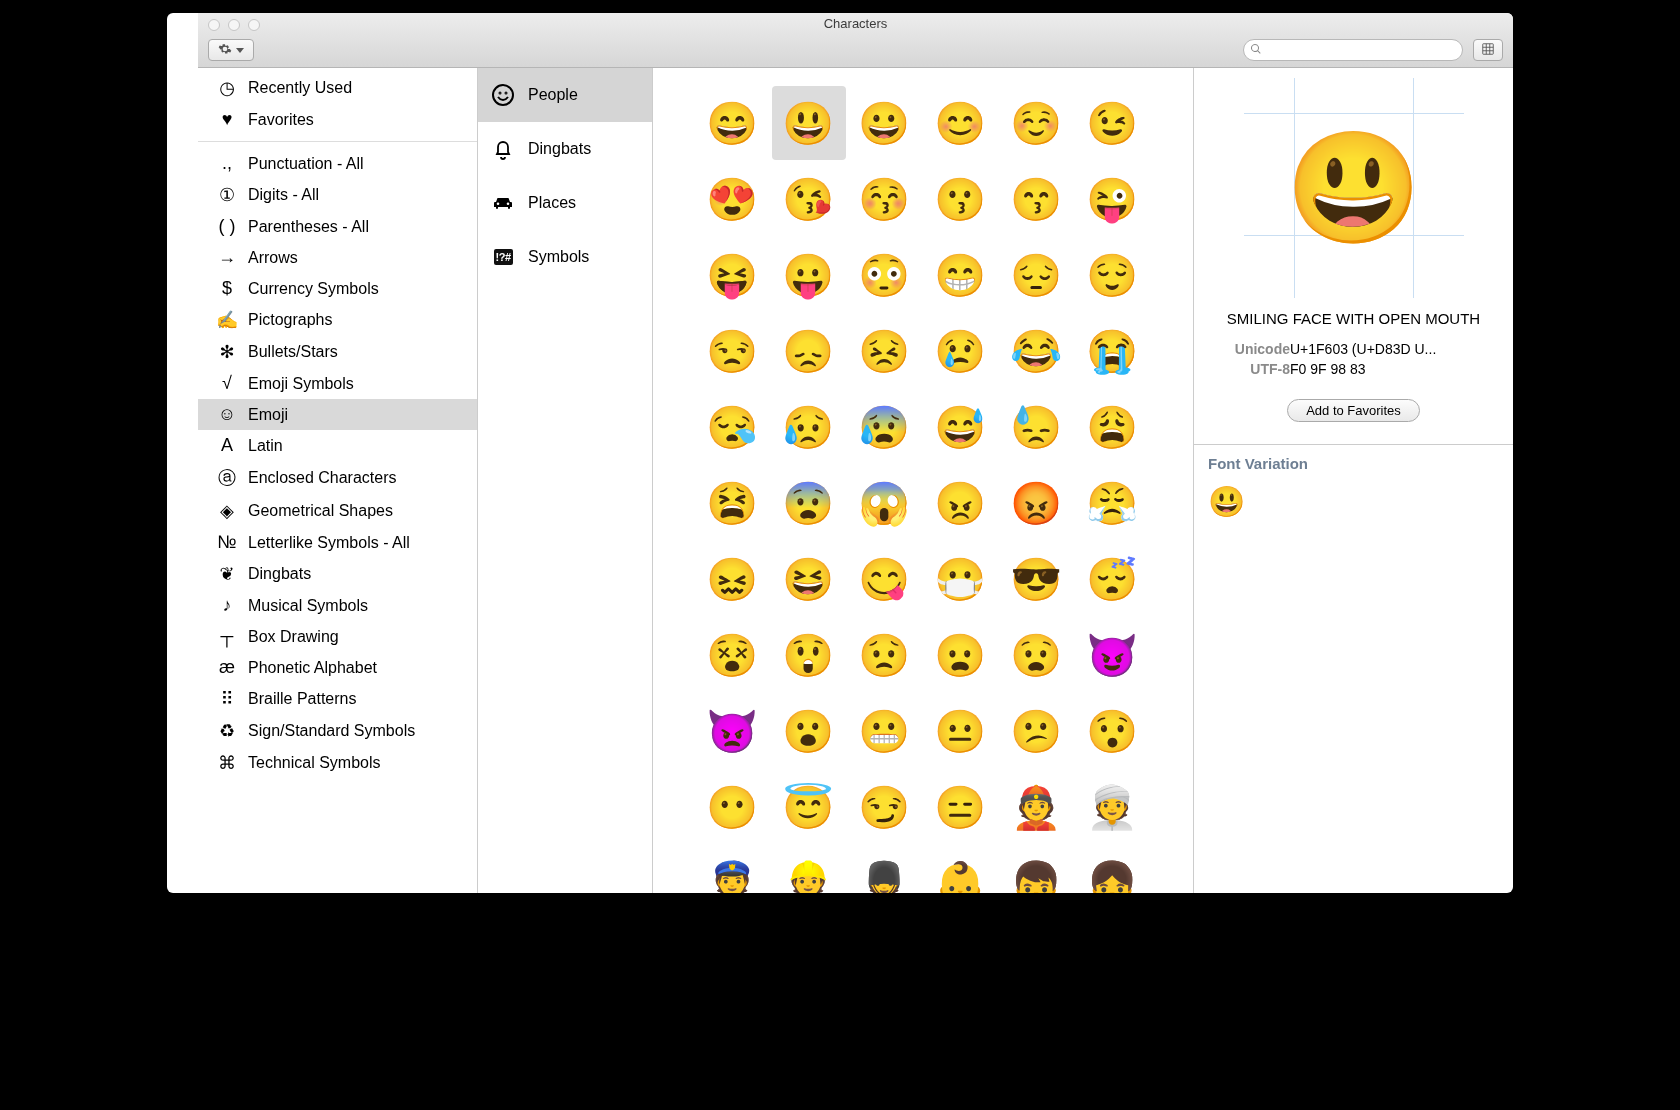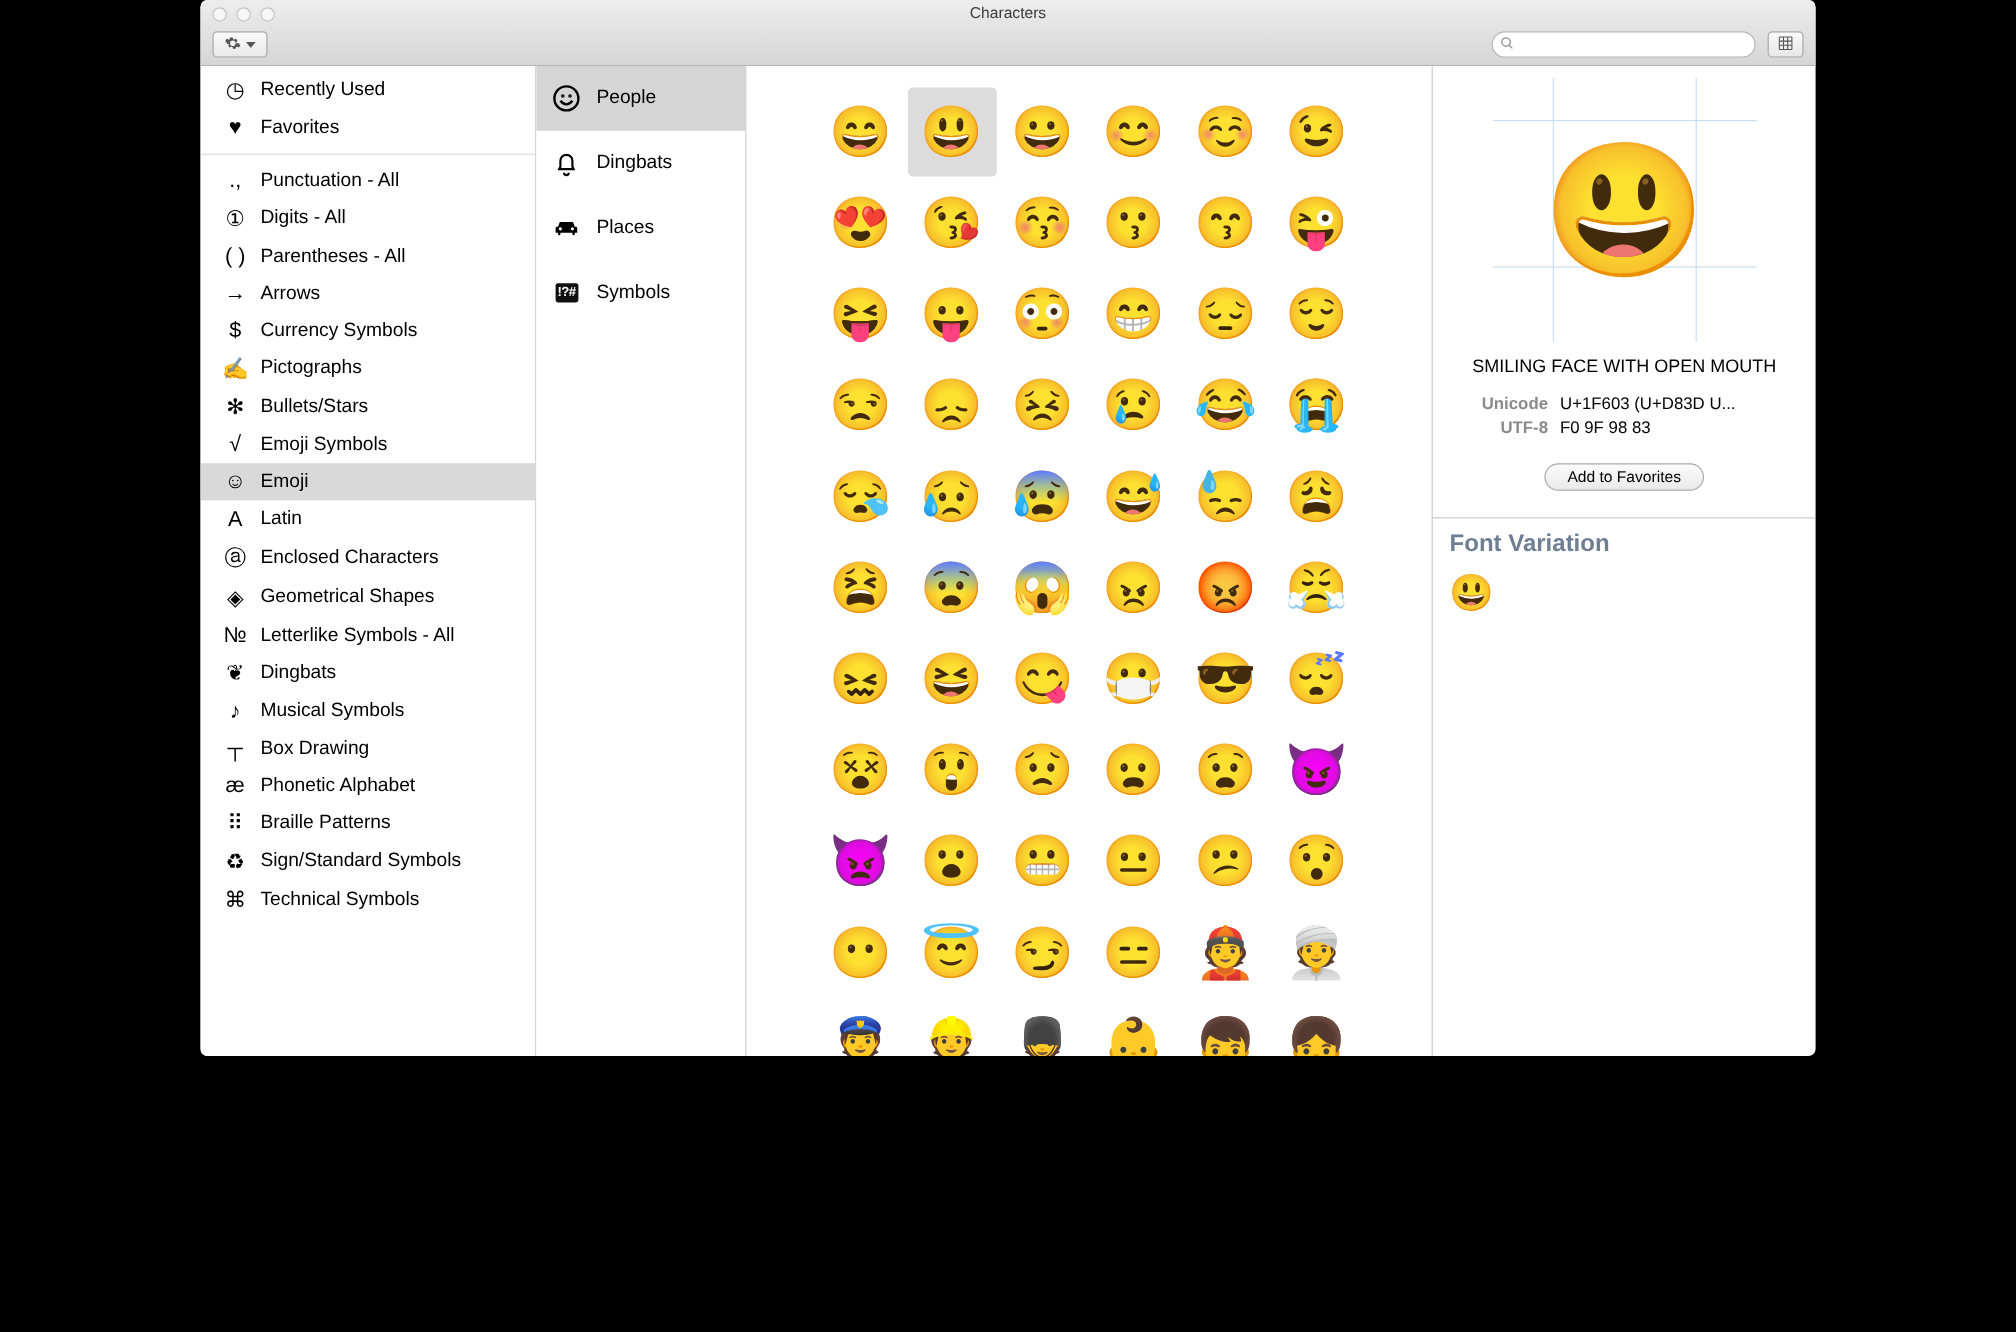--- a/index.html
+++ b/index.html
@@ -15,21 +15,22 @@
   }
   .window {
     width: 1346px;
     height: 880px;
     background: #fff;
     border-radius: 6px;
     overflow: hidden;
     box-shadow: 0 10px 40px rgba(0,0,0,0.5);
     display: flex;
     flex-direction: column;
-    margin: 0 auto;
+    margin: 13px auto;
+    padding-left: 31px;
   }
   
   .titlebar {
     height: 55px;
     background: linear-gradient(#ededed, #d6d6d6);
     border-bottom: 1px solid #b5b5b5;
     position: relative;
     flex-shrink: 0;
   }
   .traffic {
@@ -167,34 +168,34 @@
     font-family: "Apple Color Emoji","Segoe UI Emoji","Noto Color Emoji",sans-serif;
     position:relative;z-index:1;
   }
   .char-name {
     text-align:center; font-size:15px; font-weight:400;
     padding: 0 8px 14px;
   }
   .meta {
     padding: 0 14px 14px; font-size:14px;
   }
-  .meta-row { display:flex; gap:10px; margin-bottom:4px;align-items:center;}
+  .meta-row { display:flex; margin-bottom:4px;align-items:center;}
   .meta-row .k { width:72px; text-align:right; color:#8a8a8a; font-weight:600;}
   .meta-row .v { flex:1; white-space:nowrap; overflow:hidden; text-overflow:ellipsis;}
   .fav-btn {
     display:block; margin: 4px auto 12px;
     background: linear-gradient(#fcfcfc,#e9e9e9);
     border:1px solid #aaa; border-radius:12px;
     padding: 3px 18px; font-size:13px;
     cursor:default;
   }
   .section-hdr {
     border-top:1px solid #ccc;
     padding: 10px 14px 4px;
-    color:#6e7f93; font-weight:600; font-size:20px;
+    color:#6e7f93; font-weight:600; font-size:15px;
   }
   .variation {
     padding: 8px 14px; font-size:30px;
     font-family: "Apple Color Emoji","Segoe UI Emoji","Noto Color Emoji",sans-serif;
   }
 </style>
 </head>
 <body>
 
 <div class="window">

